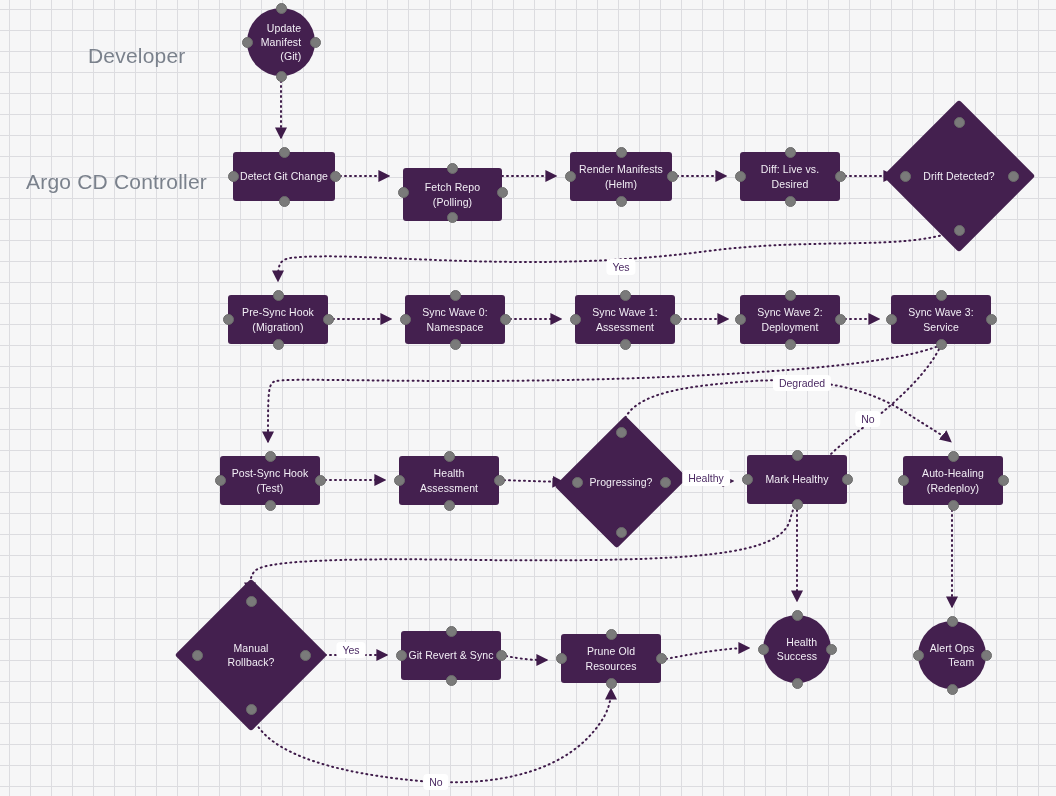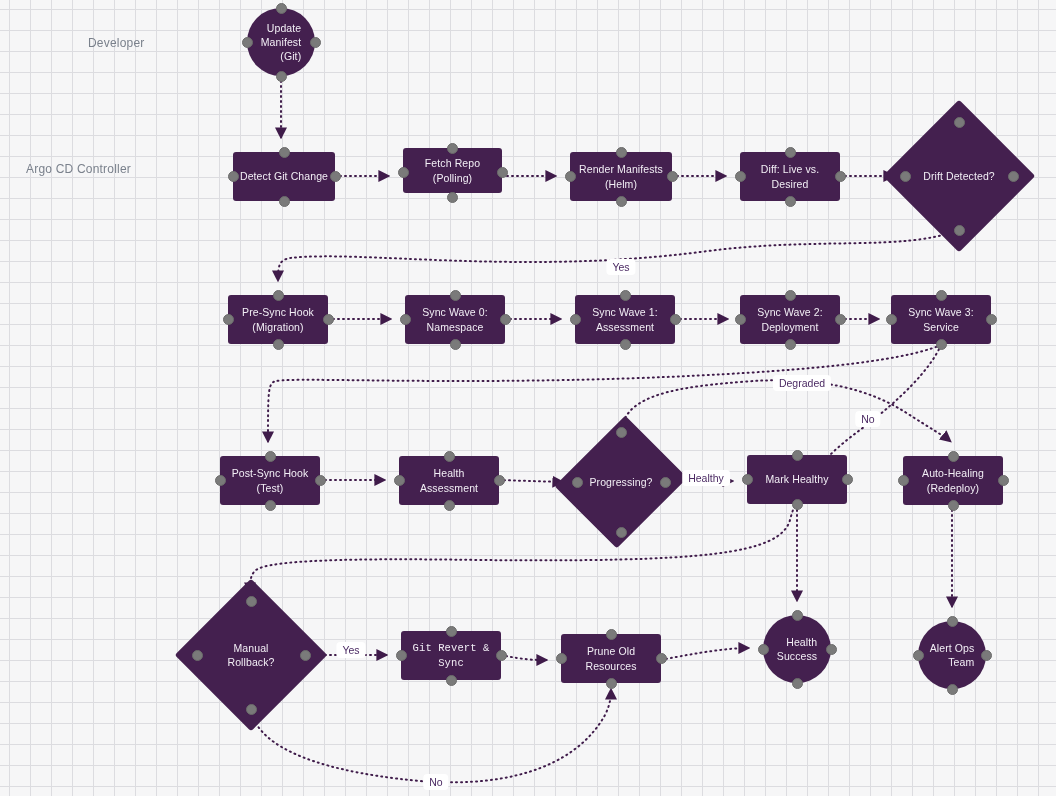--- a/index.html
+++ b/index.html
@@ -30,23 +30,24 @@
   svg#edges {
     position: absolute;
     left: 0; top: 0;
     width: 1056px;
     height: 796px;
     overflow: visible;
   }
   .lane-label {
     position: absolute;
     color: #7a818c;
-    font-size: 12px;
+    font-size: 21px;
     letter-spacing: .2px;
     white-space: nowrap;
+    margin-top: 8px;
   }
   .node {
     position: absolute;
     box-sizing: border-box;
     background: #44204f;
     color: #f2eef5;
     display: flex;
     align-items: center;
     justify-content: center;
     text-align: center;
@@ -155,21 +156,21 @@
     </div>
     <div class="node rect" style="left: 233px; top: 152px; width: 102px; height: 49px;">
       <div class="node-text">
         <div>Detect Git Change</div>
       </div>
       <div class="port" style="left: 45.5px; top: -5.5px;"></div>
       <div class="port" style="left: 96.5px; top: 19px;"></div>
       <div class="port" style="left: 45.5px; top: 43.5px;"></div>
       <div class="port" style="left: -5.5px; top: 19px;"></div>
     </div>
-    <div class="node rect" style="left: 403px; top: 148px; width: 99px; height: 45px;">
+    <div class="node rect" style="left: 403px; top: 168px; width: 99px; height: 53px;">
       <div class="node-text">
         <div>Fetch Repo</div>
         <div>(Polling)</div>
       </div>
       <div class="port" style="left: 44px; top: -5.5px;"></div>
       <div class="port" style="left: 93.5px; top: 19px;"></div>
       <div class="port" style="left: 44px; top: 43.5px;"></div>
       <div class="port" style="left: -5.5px; top: 19px;"></div>
     </div>
     <div class="node rect" style="left: 570px; top: 152px; width: 102px; height: 49px;">
@@ -305,21 +306,21 @@
       <div class="diamond-shape"></div>
       <div class="node-text">
         <div>Manual</div>
         <div>Rollback?</div>
       </div>
       <div class="port" style="left: 48.5px; top: -5.5px;"></div>
       <div class="port" style="left: 102.5px; top: 48.5px;"></div>
       <div class="port" style="left: 48.5px; top: 102.5px;"></div>
       <div class="port" style="left: -5.5px; top: 48.5px;"></div>
     </div>
-    <div class="node rect" style="left: 401px; top: 631px; width: 100px; height: 49px; font-family: Liberation Mono, monospace;">
+    <div class="node rect" style="left: 401px; top: 631px; width: 100px; height: 49px;">
       <div class="node-text">
         <div>Git Revert &amp; Sync</div>
       </div>
       <div class="port" style="left: 44.5px; top: -5.5px;"></div>
       <div class="port" style="left: 94.5px; top: 19px;"></div>
       <div class="port" style="left: 44.5px; top: 43.5px;"></div>
       <div class="port" style="left: -5.5px; top: 19px;"></div>
     </div>
     <div class="node rect" style="left: 561px; top: 634px; width: 100px; height: 49px;">
       <div class="node-text">

